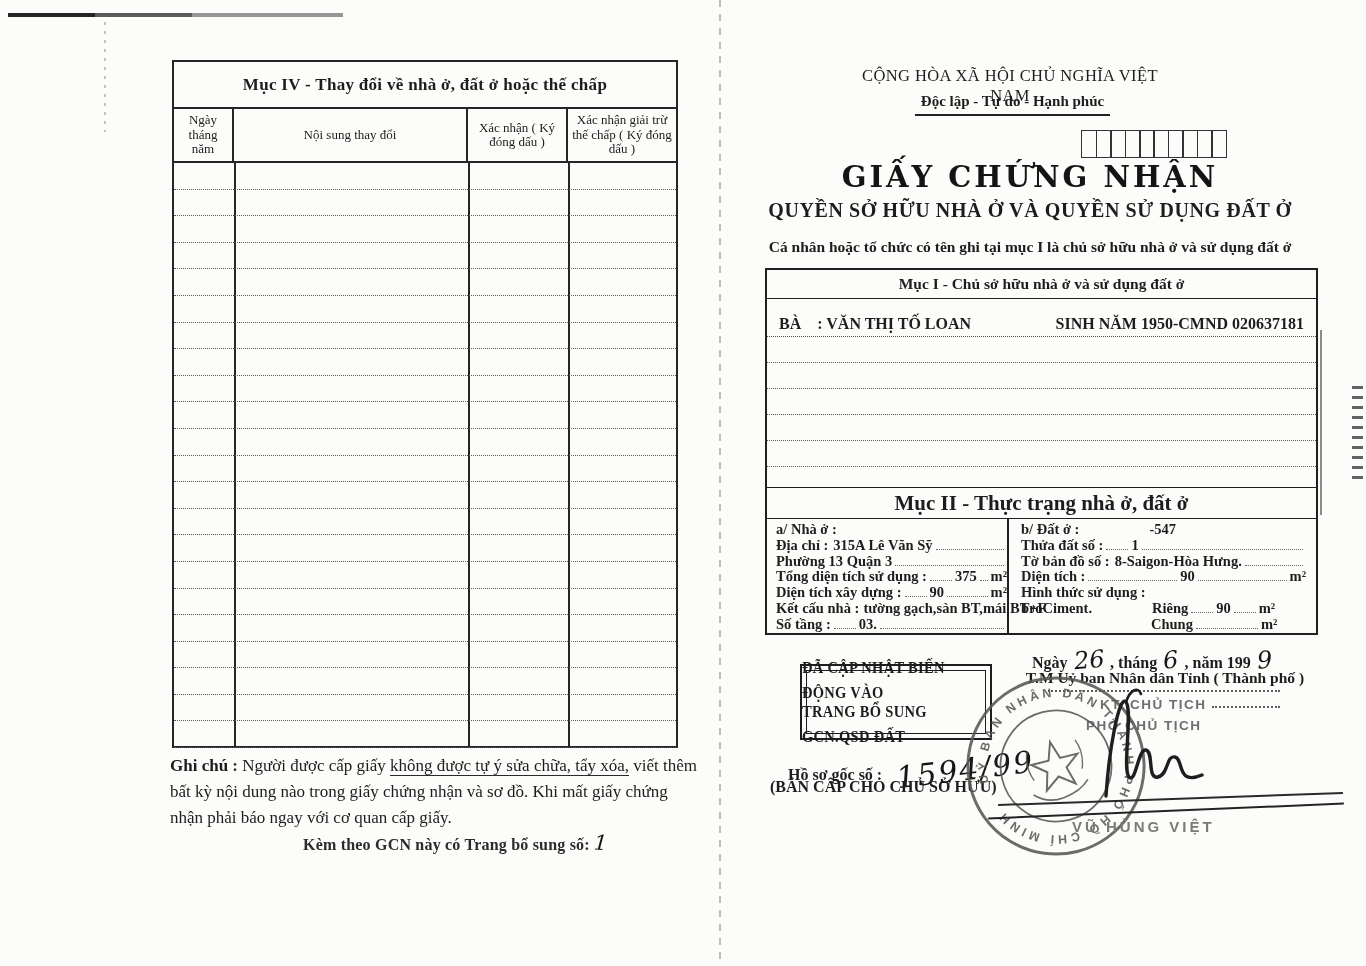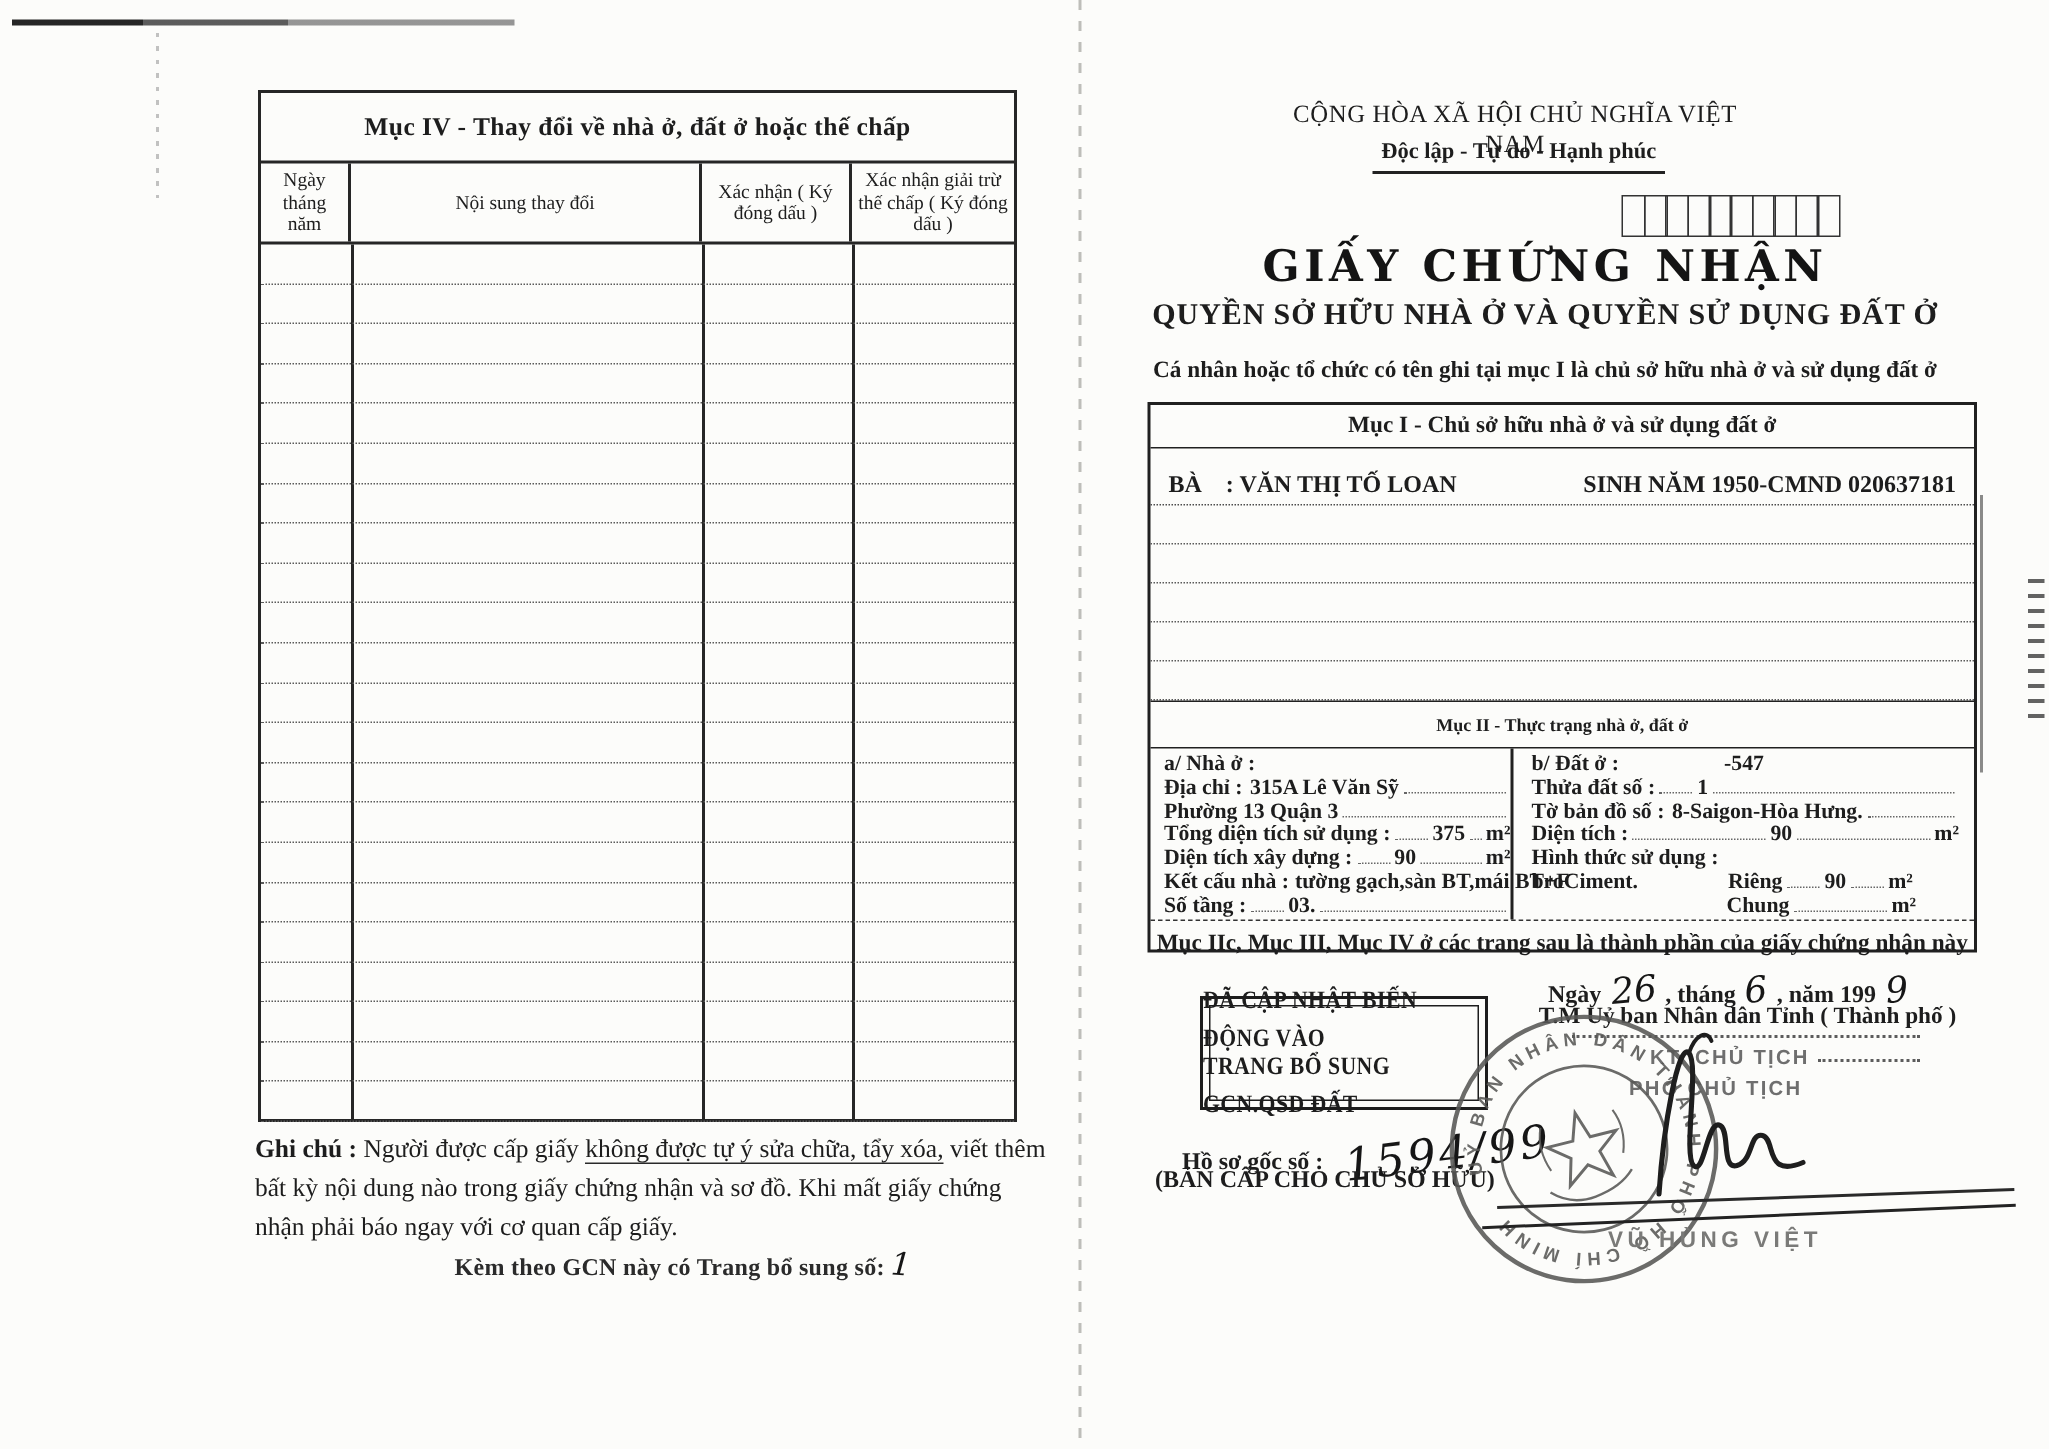--- a/index.html
+++ b/index.html
@@ -61,21 +61,21 @@
   .cert { position:absolute; left:765px; top:268px; width:553px; height:367px;
     border:2px solid #202020; box-sizing:border-box; display:flex; flex-direction:column; }
   .m1-head { flex:none; height:28px; display:flex; align-items:center; justify-content:center;
     font-size:15.5px; font-weight:600; border-bottom:1.8px solid #202020; }
   .owner-row { flex:none; height:38px; display:flex; align-items:flex-end; padding:0 12px 3px 12px;
     border-bottom:1.6px dotted #4c4c4c; font-weight:700; font-size:16px; box-sizing:border-box; }
   .owner-row .gap1 { width:16px; }
   .owner-row .sp { flex:1; }
   .m1-lines .m1-line { height:25px; border-bottom:1.6px dotted #5a5a5a; }
   .m2-head { flex:none; height:30px; display:flex; align-items:center; justify-content:center;
-    font-size:12px; font-weight:600; border-top:1.8px solid #202020; border-bottom:1.8px solid #202020; margin-top:auto; }
+    font-size:21px; font-weight:600; border-top:1.8px solid #202020; border-bottom:1.8px solid #202020; margin-top:auto; }
   .m2-cols { flex:none; height:114px; display:flex; }
   .m2-left { width:242px; flex:none; border-right:2px solid #202020; padding:3px 0 0 9px; box-sizing:border-box; overflow:visible; }
   .m2-right { flex:1; padding:3px 10px 0 12px; box-sizing:border-box; }
   .r { display:flex; align-items:baseline; white-space:nowrap; height:15.8px;
     font-size:14.5px; line-height:15.8px; font-weight:600; }
   .r b { font-weight:700; }
   .lead { flex:1; min-width:6px; border-bottom:1.6px dotted #666; margin:0 3px 3px 3px; }
   .lead-s { flex:none; width:22px; border-bottom:1.6px dotted #666; margin:0 3px 3px 3px; }
   .m2-footer { flex:none; height:29px; display:flex; align-items:center; justify-content:center;
     border-top:1.8px dashed #333; font-size:15.5px; font-weight:600; margin-top:auto; }
@@ -276,21 +276,20 @@
           <span>m²</span>
         </div>
         <div class="r">
           <span style="flex:0 0 130px"></span>
           <span>Chung</span>
           <span class="lead" style="max-width:62px"></span>
           <span>m²</span>
         </div>
       </div>
     </div>
-    <div class="m2-footer">Mục IIc, Mục III, Mục IV ở các trang sau là thành phần của giấy chứng nhận này</div>
   </div>
 
   <div class="dateline">
     <span>Ngày</span>
     <span class="hw">26</span>
     <span>, tháng</span>
     <span class="hw">6</span>
     <span>, năm 199</span>
     <span class="hw">9</span>
   </div>

